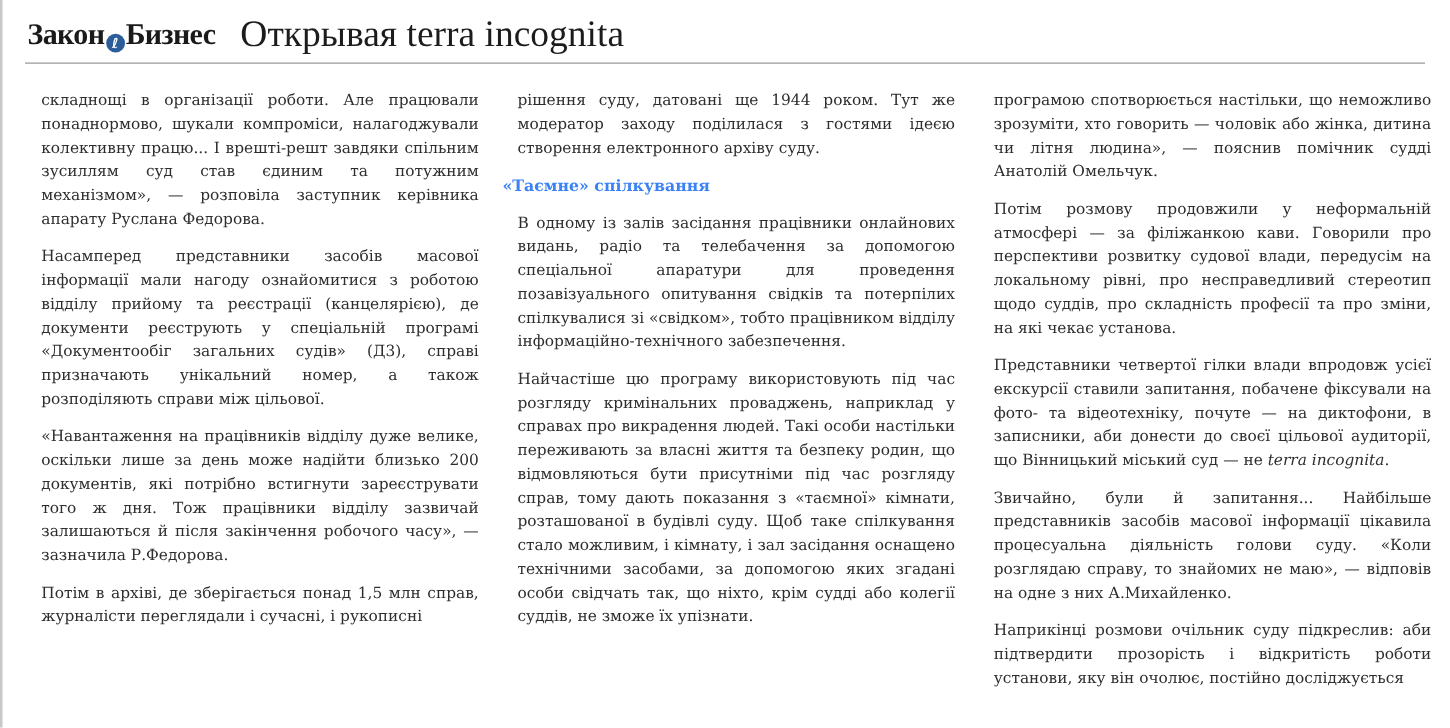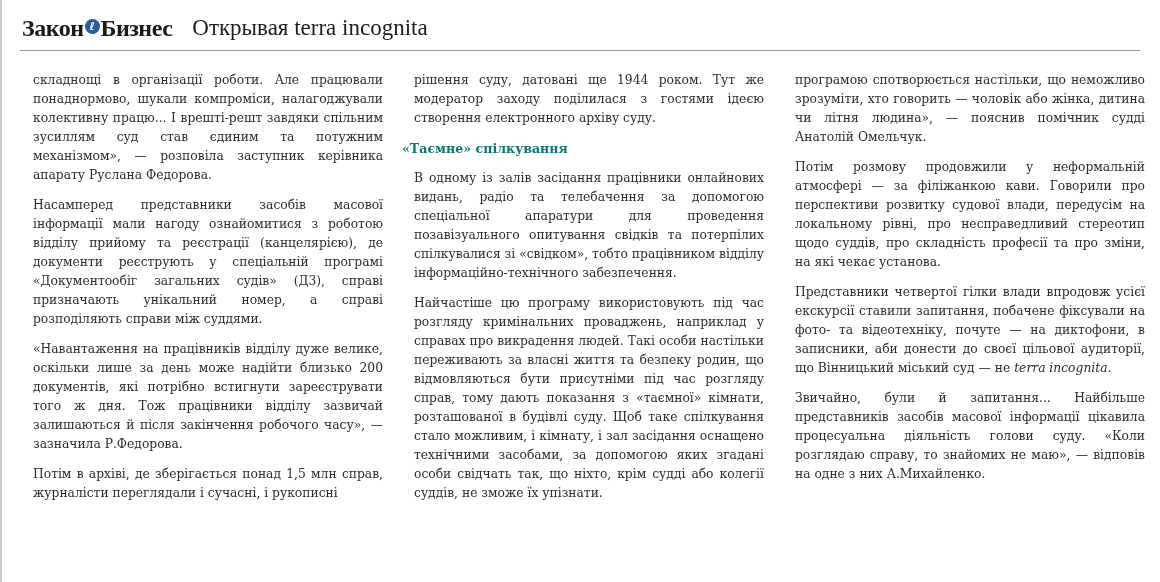--- a/index.html
+++ b/index.html
@@ -32,40 +32,40 @@
       align-items: center;
       white-space: nowrap;
     }
     .logo {
       font-family: "Liberation Serif", "DejaVu Serif", serif;
       font-weight: bold;
       font-size: 24px;
       color: #1a1a1a;
       letter-spacing: -0.5px;
       display: flex;
-      align-items: flex-start;
+      align-items: flex-end;
     }
     .logo-mark {
       display: inline-block;
       width: 15px;
       height: 15px;
       border-radius: 50%;
       background: #2a5d9a;
       color: #ffffff;
       font-size: 11px;
       line-height: 15px;
       text-align: center;
       font-style: italic;
       margin: 4px 1px 0 1px;
       font-family: "DejaVu Sans", sans-serif;
       font-weight: bold;
     }
     .page-title {
       font-family: "Liberation Serif", "DejaVu Serif", serif;
-      font-size: 23px;
+      font-size: 30px;
       color: #1c1c1c;
       margin-left: 20px;
       font-weight: normal;
     }
     .rule {
       position: absolute;
       left: 20px;
       top: 50px;
       width: 1120px;
       height: 1px;
@@ -87,21 +87,21 @@
       color: #2d2d2d;
     }
     .col p {
       margin: 0 0 11px 12px;
     }
     .col h3 {
       font-size: 12.6px;
       font-weight: bold;
       margin: 0 0 11px 0;
       line-height: 19px;
-      color: #0f766e;
+      color: #3b82f6;
     }
     .col i {
       font-style: italic;
     }
   </style>
 </head>
 <body>
 
 <div class="left-edge"></div>
 
@@ -112,29 +112,30 @@
     <span>Бизнес</span>
   </div>
   <div class="page-title">Открывая terra incognita</div>
 </div>
 
 <div class="rule"></div>
 
 <div class="columns">
   <div class="col">
     <p>складнощі в організації роботи. Але працювали понаднормово, шукали компроміси, налагоджували колективну працю... І врешті-решт завдяки спільним зусиллям суд став єдиним та потужним механізмом», — розповіла заступник керівника апарату Руслана Федорова.</p>
-    <p>Насамперед представники засобів масової інформації мали нагоду ознайомитися з роботою відділу прийому та реєстрації (канцелярією), де документи реєструють у спеціальній програмі «Документообіг загальних судів» (Д3), справі призначають унікальний номер, а справі розподіляють справи між суддями.</p>
+    <p>Насамперед представники засобів масової інформації мали нагоду ознайомитися з роботою відділу прийому та реєстрації (канцелярією), де документи реєструють у спеціальній програмі «Документообіг загальних судів» (Д3), справі призначають унікальний номер, а також розподіляють справи між цільової.</p>
     <p>«Навантаження на працівників відділу дуже велике, оскільки лише за день може надійти близько 200 документів, які потрібно встигнути зареєструвати того ж дня. Тож працівники відділу зазвичай залишаються й після закінчення робочого часу», — зазначила Р.Федорова.</p>
     <p>Потім в архіві, де зберігається понад 1,5 млн справ, журналісти переглядали і сучасні, і рукописні</p>
   </div>
   <div class="col">
     <p>рішення суду, датовані ще 1944 роком. Тут же модератор заходу поділилася з гостями ідеєю створення електронного архіву суду.</p>
     <h3>«Таємне» спілкування</h3>
     <p>В одному із залів засідання працівники онлайнових видань, радіо та телебачення за допомогою спеціальної апаратури для проведення позавізуального опитування свідків та потерпілих спілкувалися зі «свідком», тобто працівником відділу інформаційно-технічного забезпечення.</p>
     <p>Найчастіше цю програму використовують під час розгляду кримінальних проваджень, наприклад у справах про викрадення людей. Такі особи настільки переживають за власні життя та безпеку родин, що відмовляються бути присутніми під час розгляду справ, тому дають показання з «таємної» кімнати, розташованої в будівлі суду. Щоб таке спілкування стало можливим, і кімнату, і зал засідання оснащено технічними засобами, за допомогою яких згадані особи свідчать так, що ніхто, крім судді або колегії суддів, не зможе їх упізнати.</p>
   </div>
   <div class="col">
     <p>програмою спотворюється настільки, що неможливо зрозуміти, хто говорить — чоловік або жінка, дитина чи літня людина», — пояснив помічник судді Анатолій Омельчук.</p>
     <p>Потім розмову продовжили у неформальній атмосфері — за філіжанкою кави. Говорили про перспективи розвитку судової влади, передусім на локальному рівні, про несправедливий стереотип щодо суддів, про складність професії та про зміни, на які чекає установа.</p>
     <p><span>Представники четвертої гілки влади впродовж усієї екскурсії ставили запитання, побачене фіксували на фото- та відеотехніку, почуте — на диктофони, в записники, аби донести до своєї цільової аудиторії, що Вінницький міський суд — не </span><i>terra incognita</i><span>.</span></p>
     <p>Звичайно, були й запитання... Найбільше представників засобів масової інформації цікавила процесуальна діяльність голови суду. «Коли розглядаю справу, то знайомих не маю», — відповів на одне з них А.Михайленко.</p>
+    <p>Наприкінці розмови очільник суду підкреслив: аби підтвердити прозорість і відкритість роботи установи, яку він очолює, постійно досліджується</p>
   </div>
 </div>
 
 </body></html>

